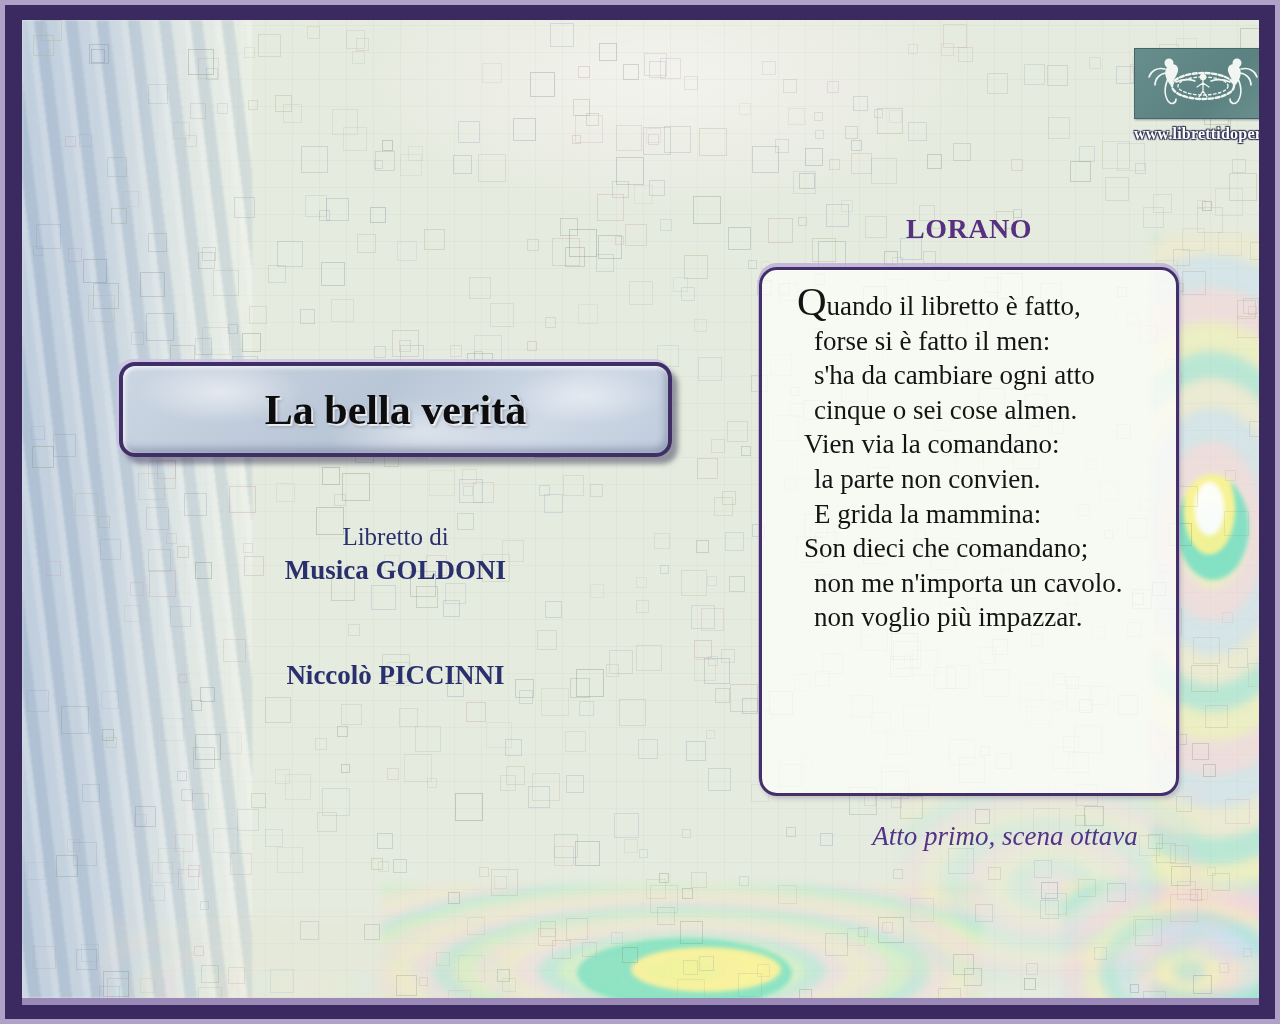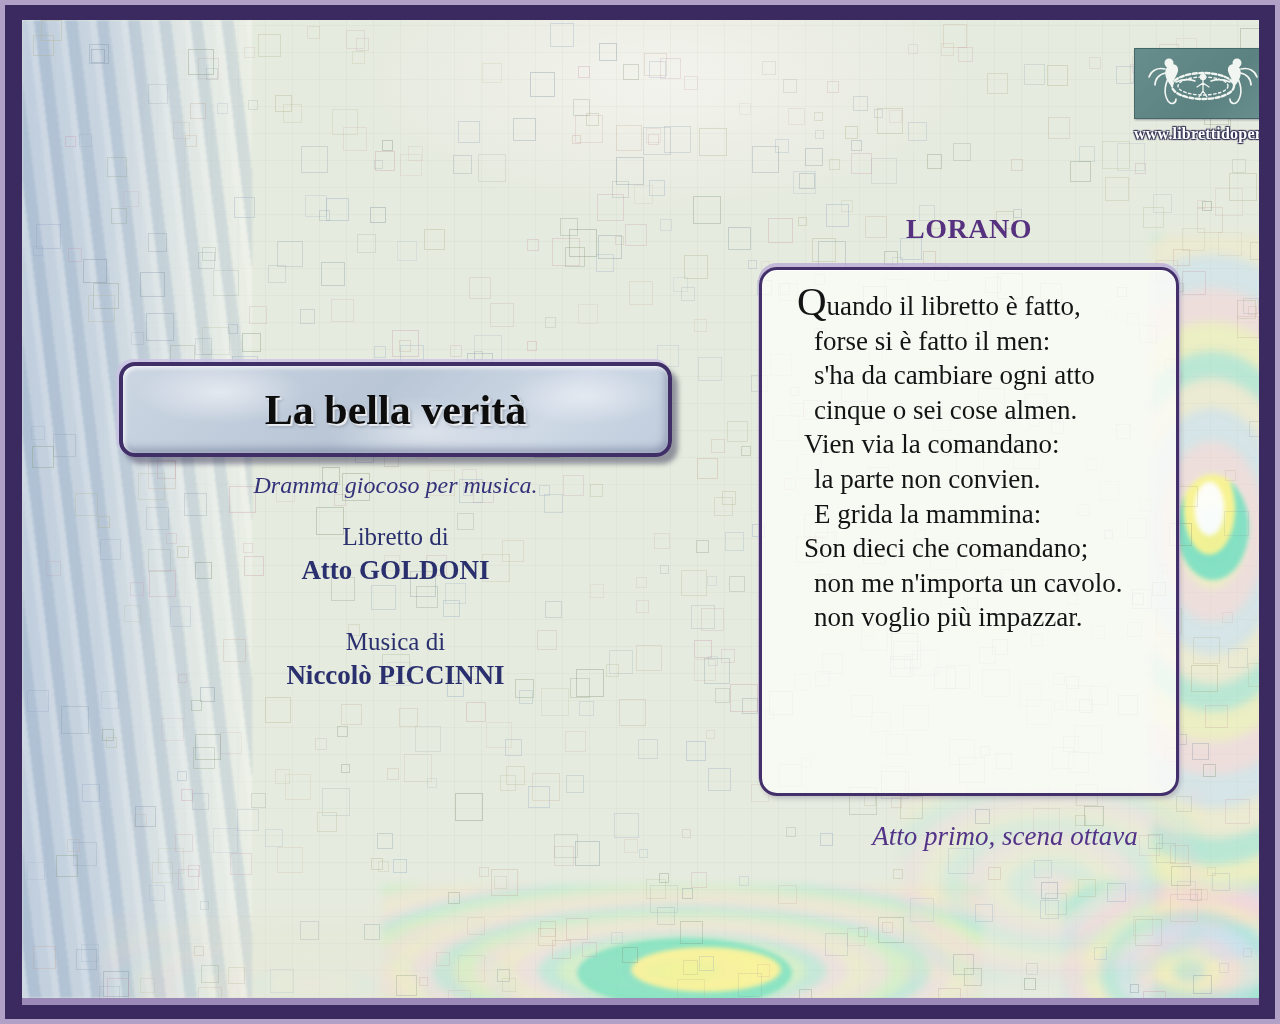--- a/index.html
+++ b/index.html
@@ -779,24 +779,22 @@
               <path d="M68 31 L68 42 M68 34 L62 38 M68 34 L74 38 M68 42 L64 48 M68 42 L72 48" stroke-width="1.3"></path>
             </g>
           </svg>
         </span>
         <div class="logo-url">www.librettidopera.it</div>
       </div>
 
       <div class="title-box">
         <h1>La bella verità</h1>
       </div>
-      <p class="tcol subtitle">Dramma giocoso per musica.</p>
       <p class="tcol lab-libretto">Libretto di</p>
-      <p class="tcol name-librettist">Atto GOLDONI</p>
-      <p class="tcol lab-musica">Musica di</p>
+      <p class="tcol name-librettist">Musica GOLDONI</p>
       <p class="tcol name-composer">Niccolò PICCINNI</p>
 
       <h2 class="character">LORANO</h2>
 
       <div class="verse-panel">
         <p class="vline l-initial l-capo">Quando il libretto è fatto,</p>
         <p class="vline">forse si è fatto il men:</p>
         <p class="vline">s'ha da cambiare ogni atto</p>
         <p class="vline">cinque o sei cose almen.</p>
         <p class="vline l-capo">Vien via la comandano:</p>

